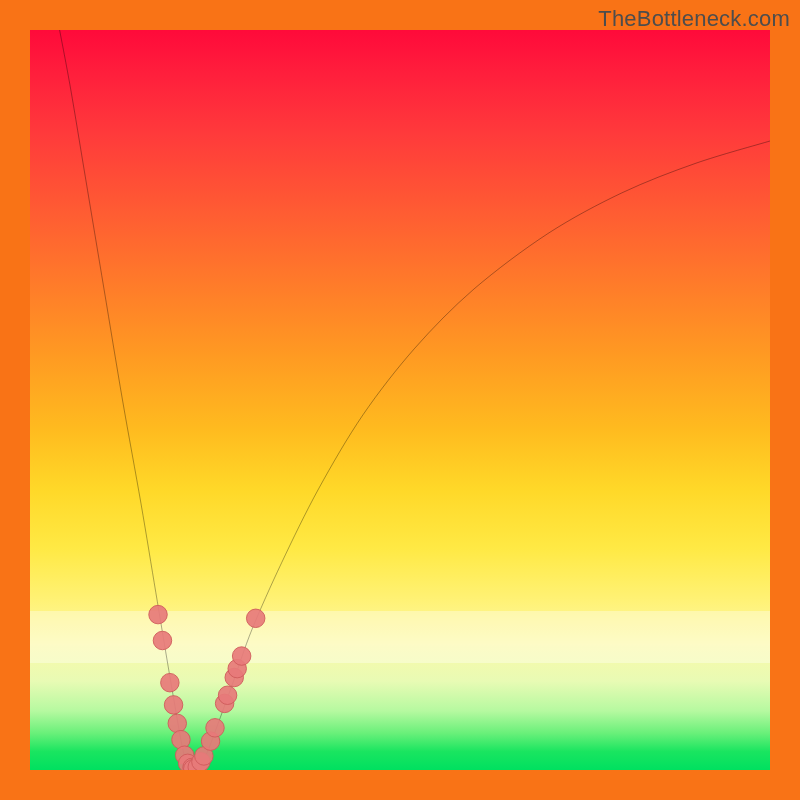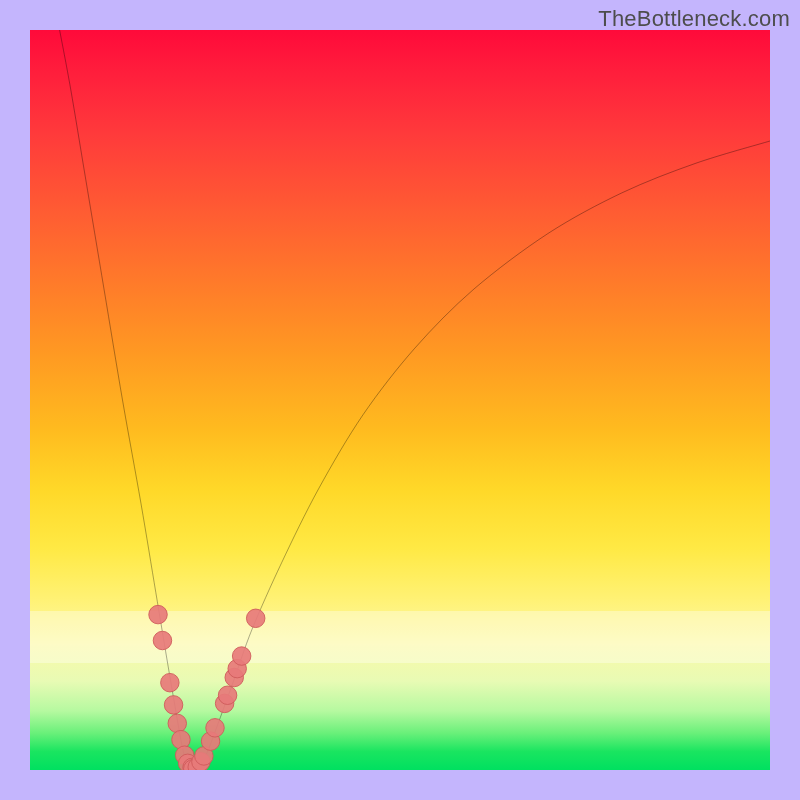--- a/index.html
+++ b/index.html
@@ -8,21 +8,21 @@
     width: 800px;
     height: 800px;
     overflow: hidden;
     background: #000;
     font-family: Arial, Helvetica, sans-serif;
   }
   .frame {
     position: relative;
     width: 800px;
     height: 800px;
-    background: #c4b5fd;
+    background: #f97316;
   }
   .plot-area {
     position: absolute;
     left: 30px;
     top: 30px;
     width: 740px;
     height: 740px;
     overflow: hidden;
   }
   .gradient-bg {

